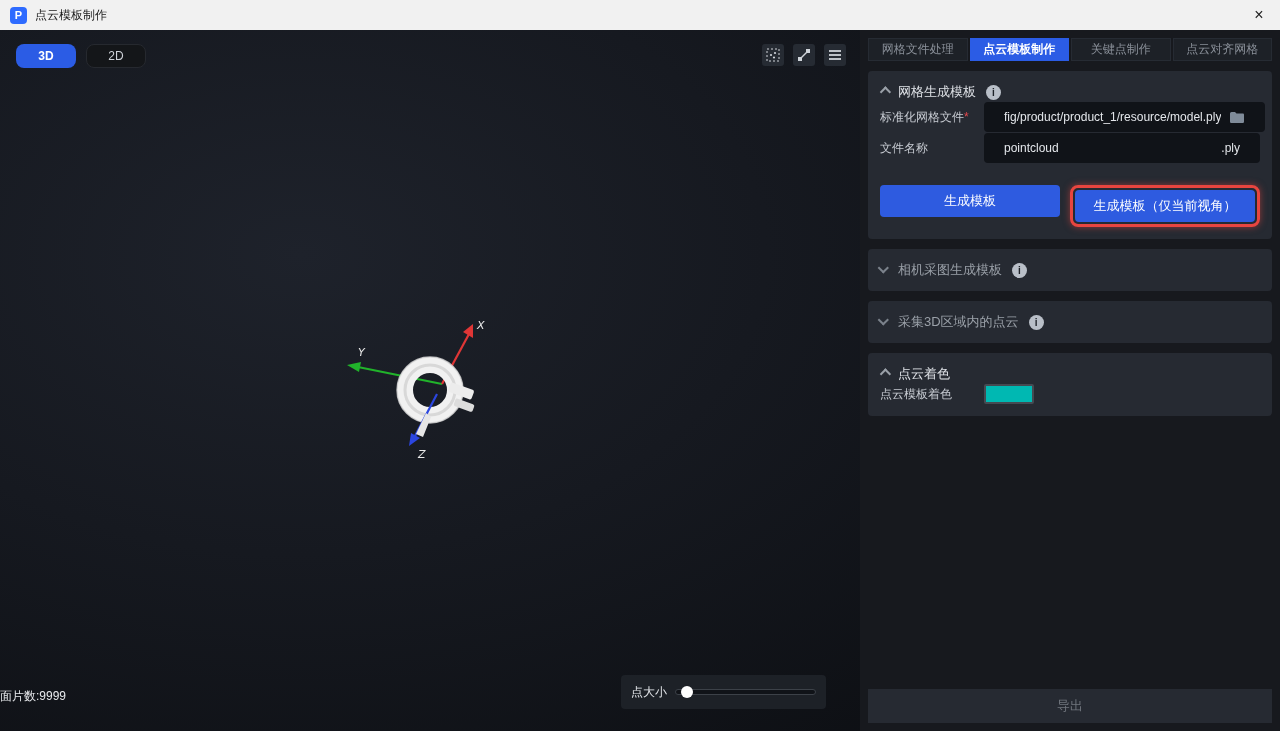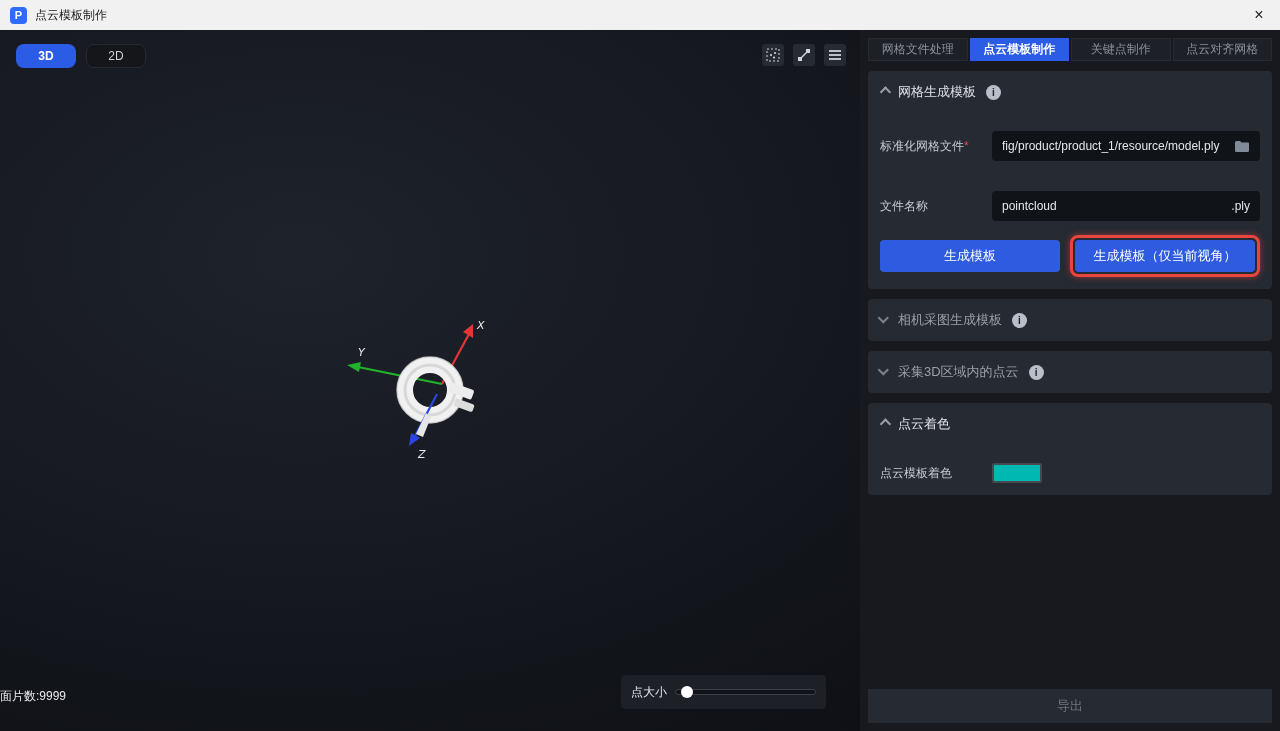--- a/index.html
+++ b/index.html
@@ -48,29 +48,29 @@
   .tab.active { background:#2b5ce5; color:#fff; border-color:#2b5ce5; font-weight:bold; }
 
   .card { background:#262a32; border-radius:4px; padding:12px; margin-bottom:10px; }
   .card-header { display:flex; align-items:center; gap:10px; color:#dfe2e7; font-size:13px; cursor:pointer; }
   .chev { width:8px; height:8px; border-left:2px solid #9aa0a8; border-bottom:2px solid #9aa0a8; flex-shrink:0; }
   .chev.up { transform:rotate(135deg) translate(-1px,-1px); }
   .chev.down { transform:rotate(-45deg) translate(1px,-2px); border-color:#7b828b; }
   .info { width:15px; height:15px; border-radius:50%; background:#b9bfc8; color:#1d2127; font-size:10px; font-weight:bold;
     display:flex; align-items:center; justify-content:center; flex-shrink:0; }
 
-  .form-row { display:flex; align-items:center; margin-top:30px;gap:8px; }
+  .form-row { display:flex; align-items:center; margin-top:1px; }
   .form-label { width:104px; font-size:12px; color:#c6cad1; flex-shrink:0; }
   .req { color:#e5484d; }
   .input { flex:1; height:30px; background:#101318; border-radius:4px; display:flex; align-items:center;
-    padding:0 10px; font-size:12px; color:#e3e6ea; gap:8px; cursor:text; }
+    padding:0 20px; font-size:12px; color:#e3e6ea; gap:8px; cursor:text; }
   .input .val { flex:1; white-space:nowrap; overflow:hidden; text-overflow:ellipsis; }
   .suffix { color:#e3e6ea; flex-shrink:0; }
 
-  .btn-row { display:flex; margin-top:14px; gap:10px; align-items:center; }
+  .btn-row { display:flex; margin-top:22px; gap:10px; align-items:flex-start; }
   .gen-btn { flex:1; height:32px; background:#2e5be0; border:none; border-radius:4px; color:#fff; font-size:13px; cursor:pointer; }
   .highlight-wrap { flex:1; border:3px solid #e8453f; border-radius:8px; padding:2px; box-shadow:0 0 7px rgba(232,69,63,.55); }
   .highlight-wrap .gen-btn { width:100%; height:32px; }
 
   .swatch { width:50px; height:20px; background:#00b8b2; border:2px solid #454a52; border-radius:2px; cursor:pointer; }
 
   .export-btn { margin-top:auto; height:34px; background:#262a32; border:none; border-radius:0;
     color:#70757d; font-size:13px; cursor:default; }
 </style>
 </head>

